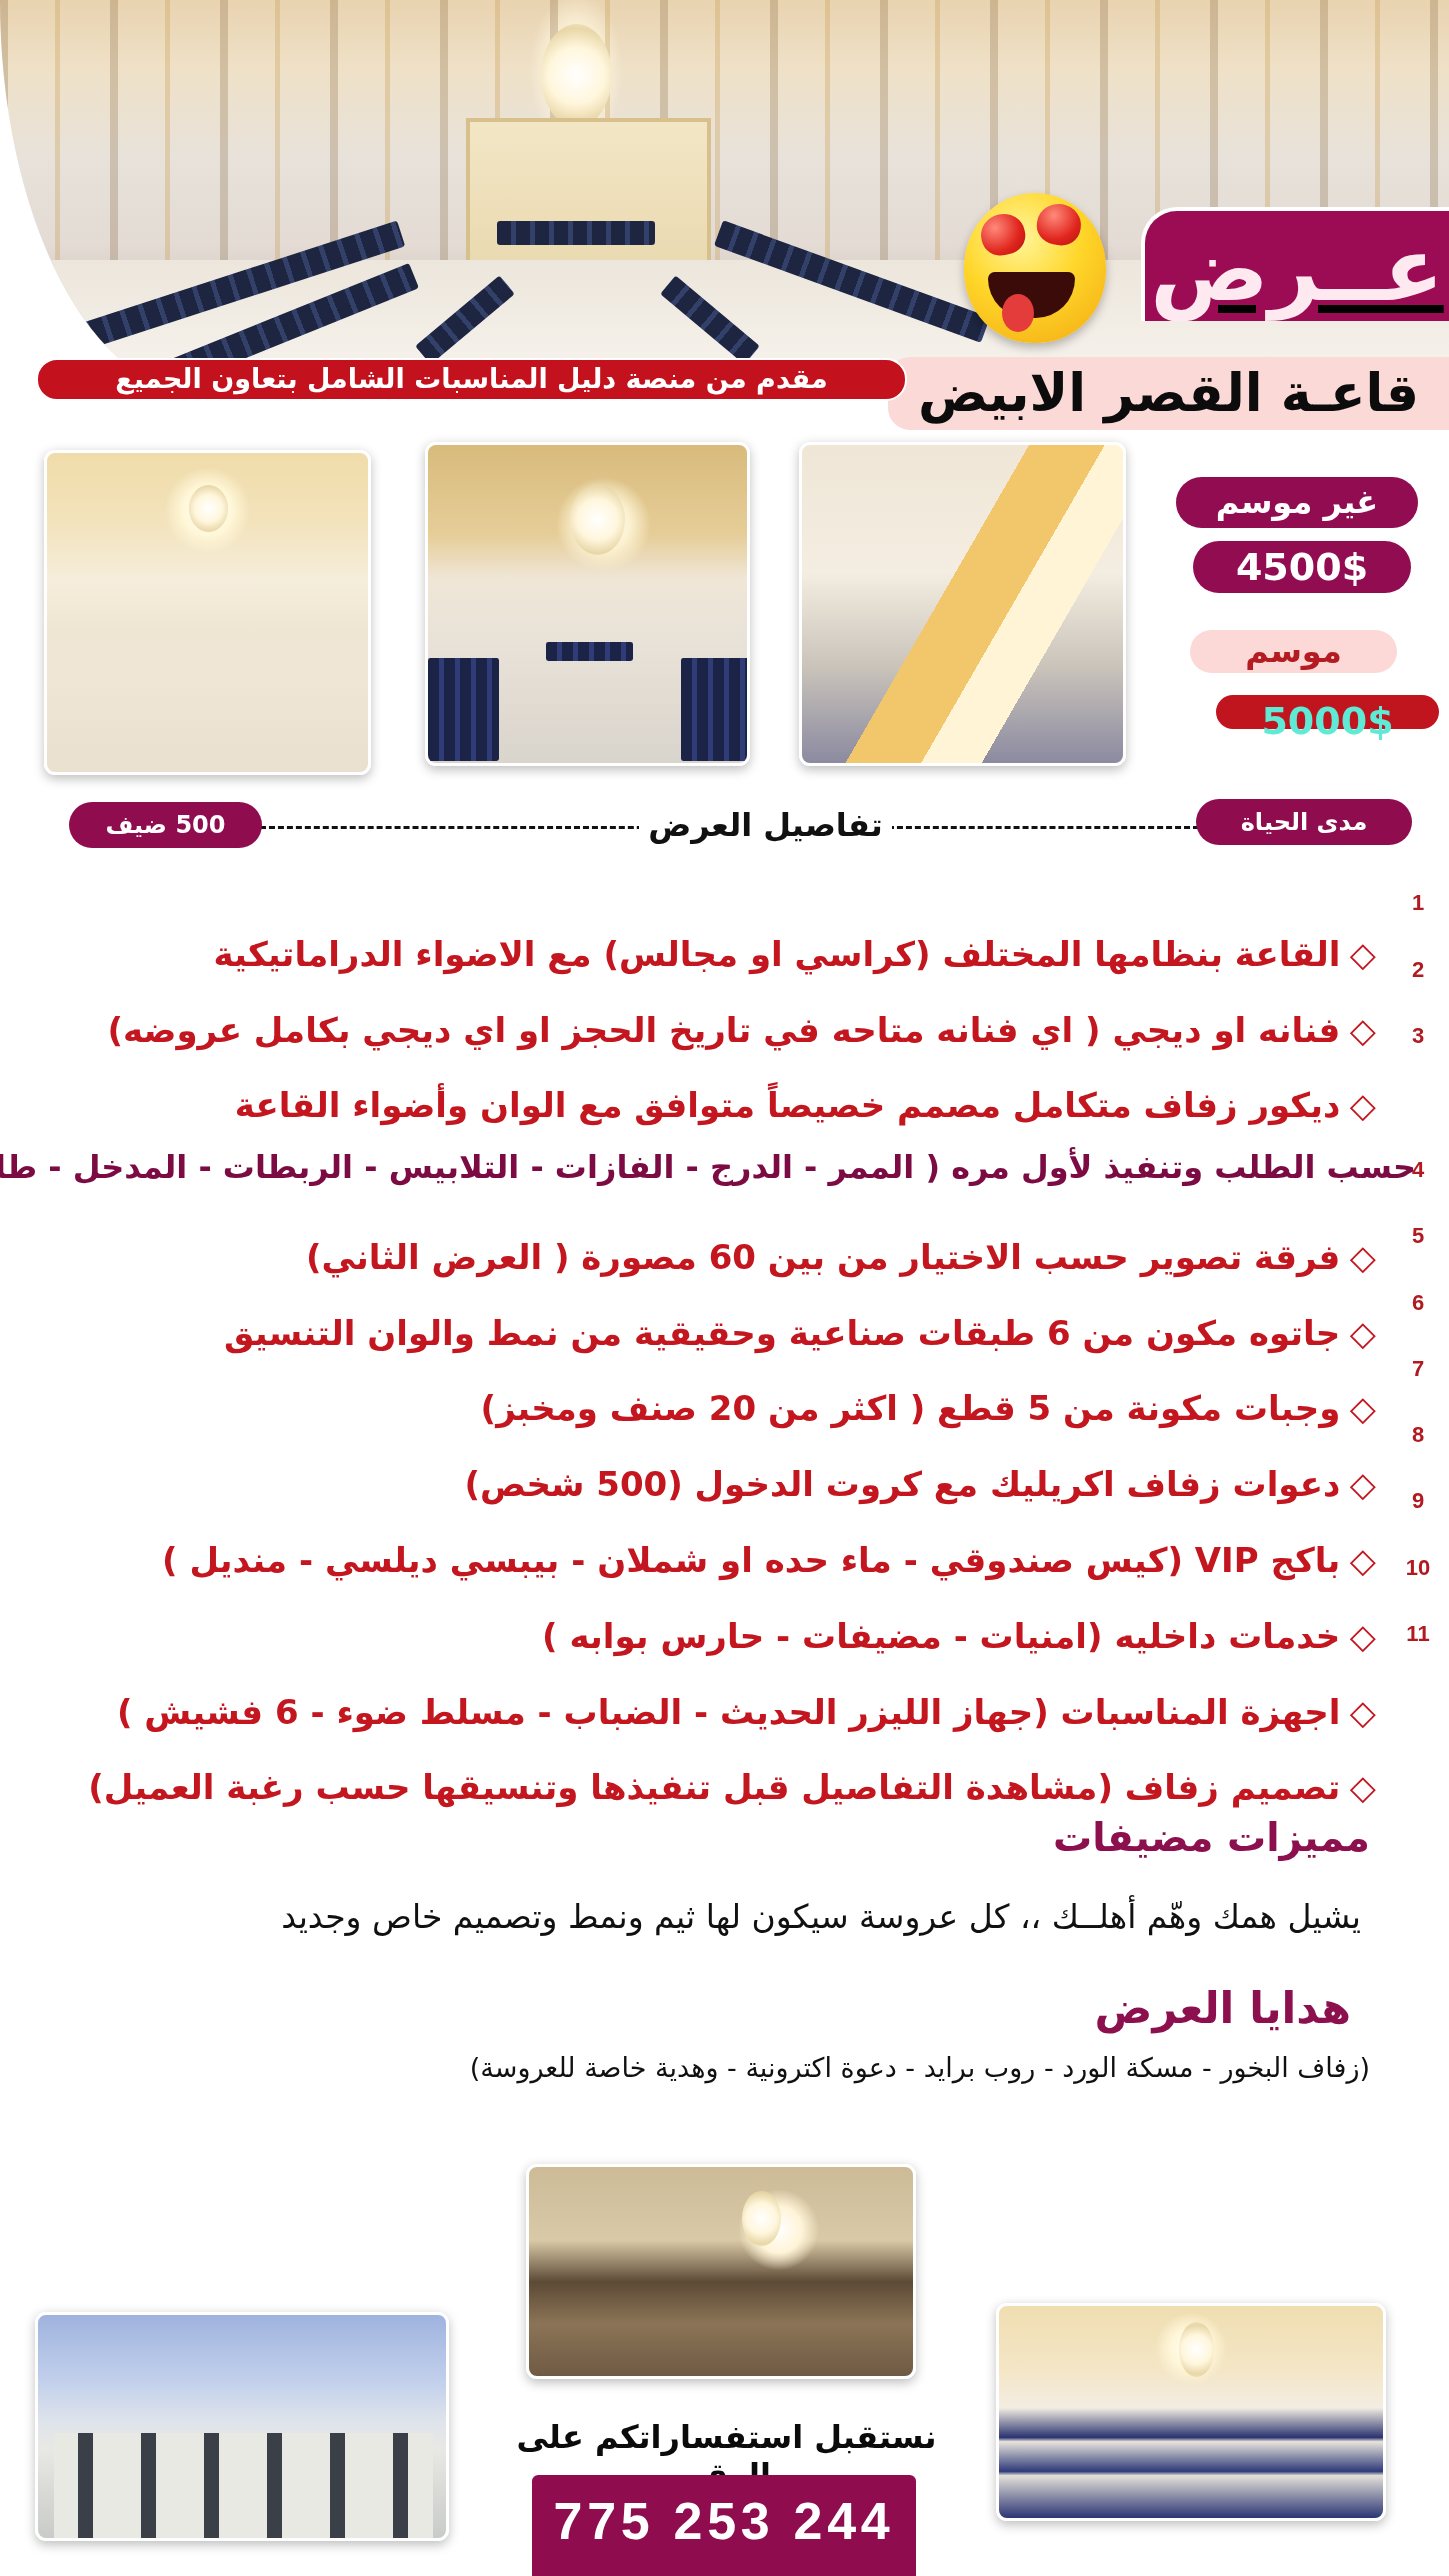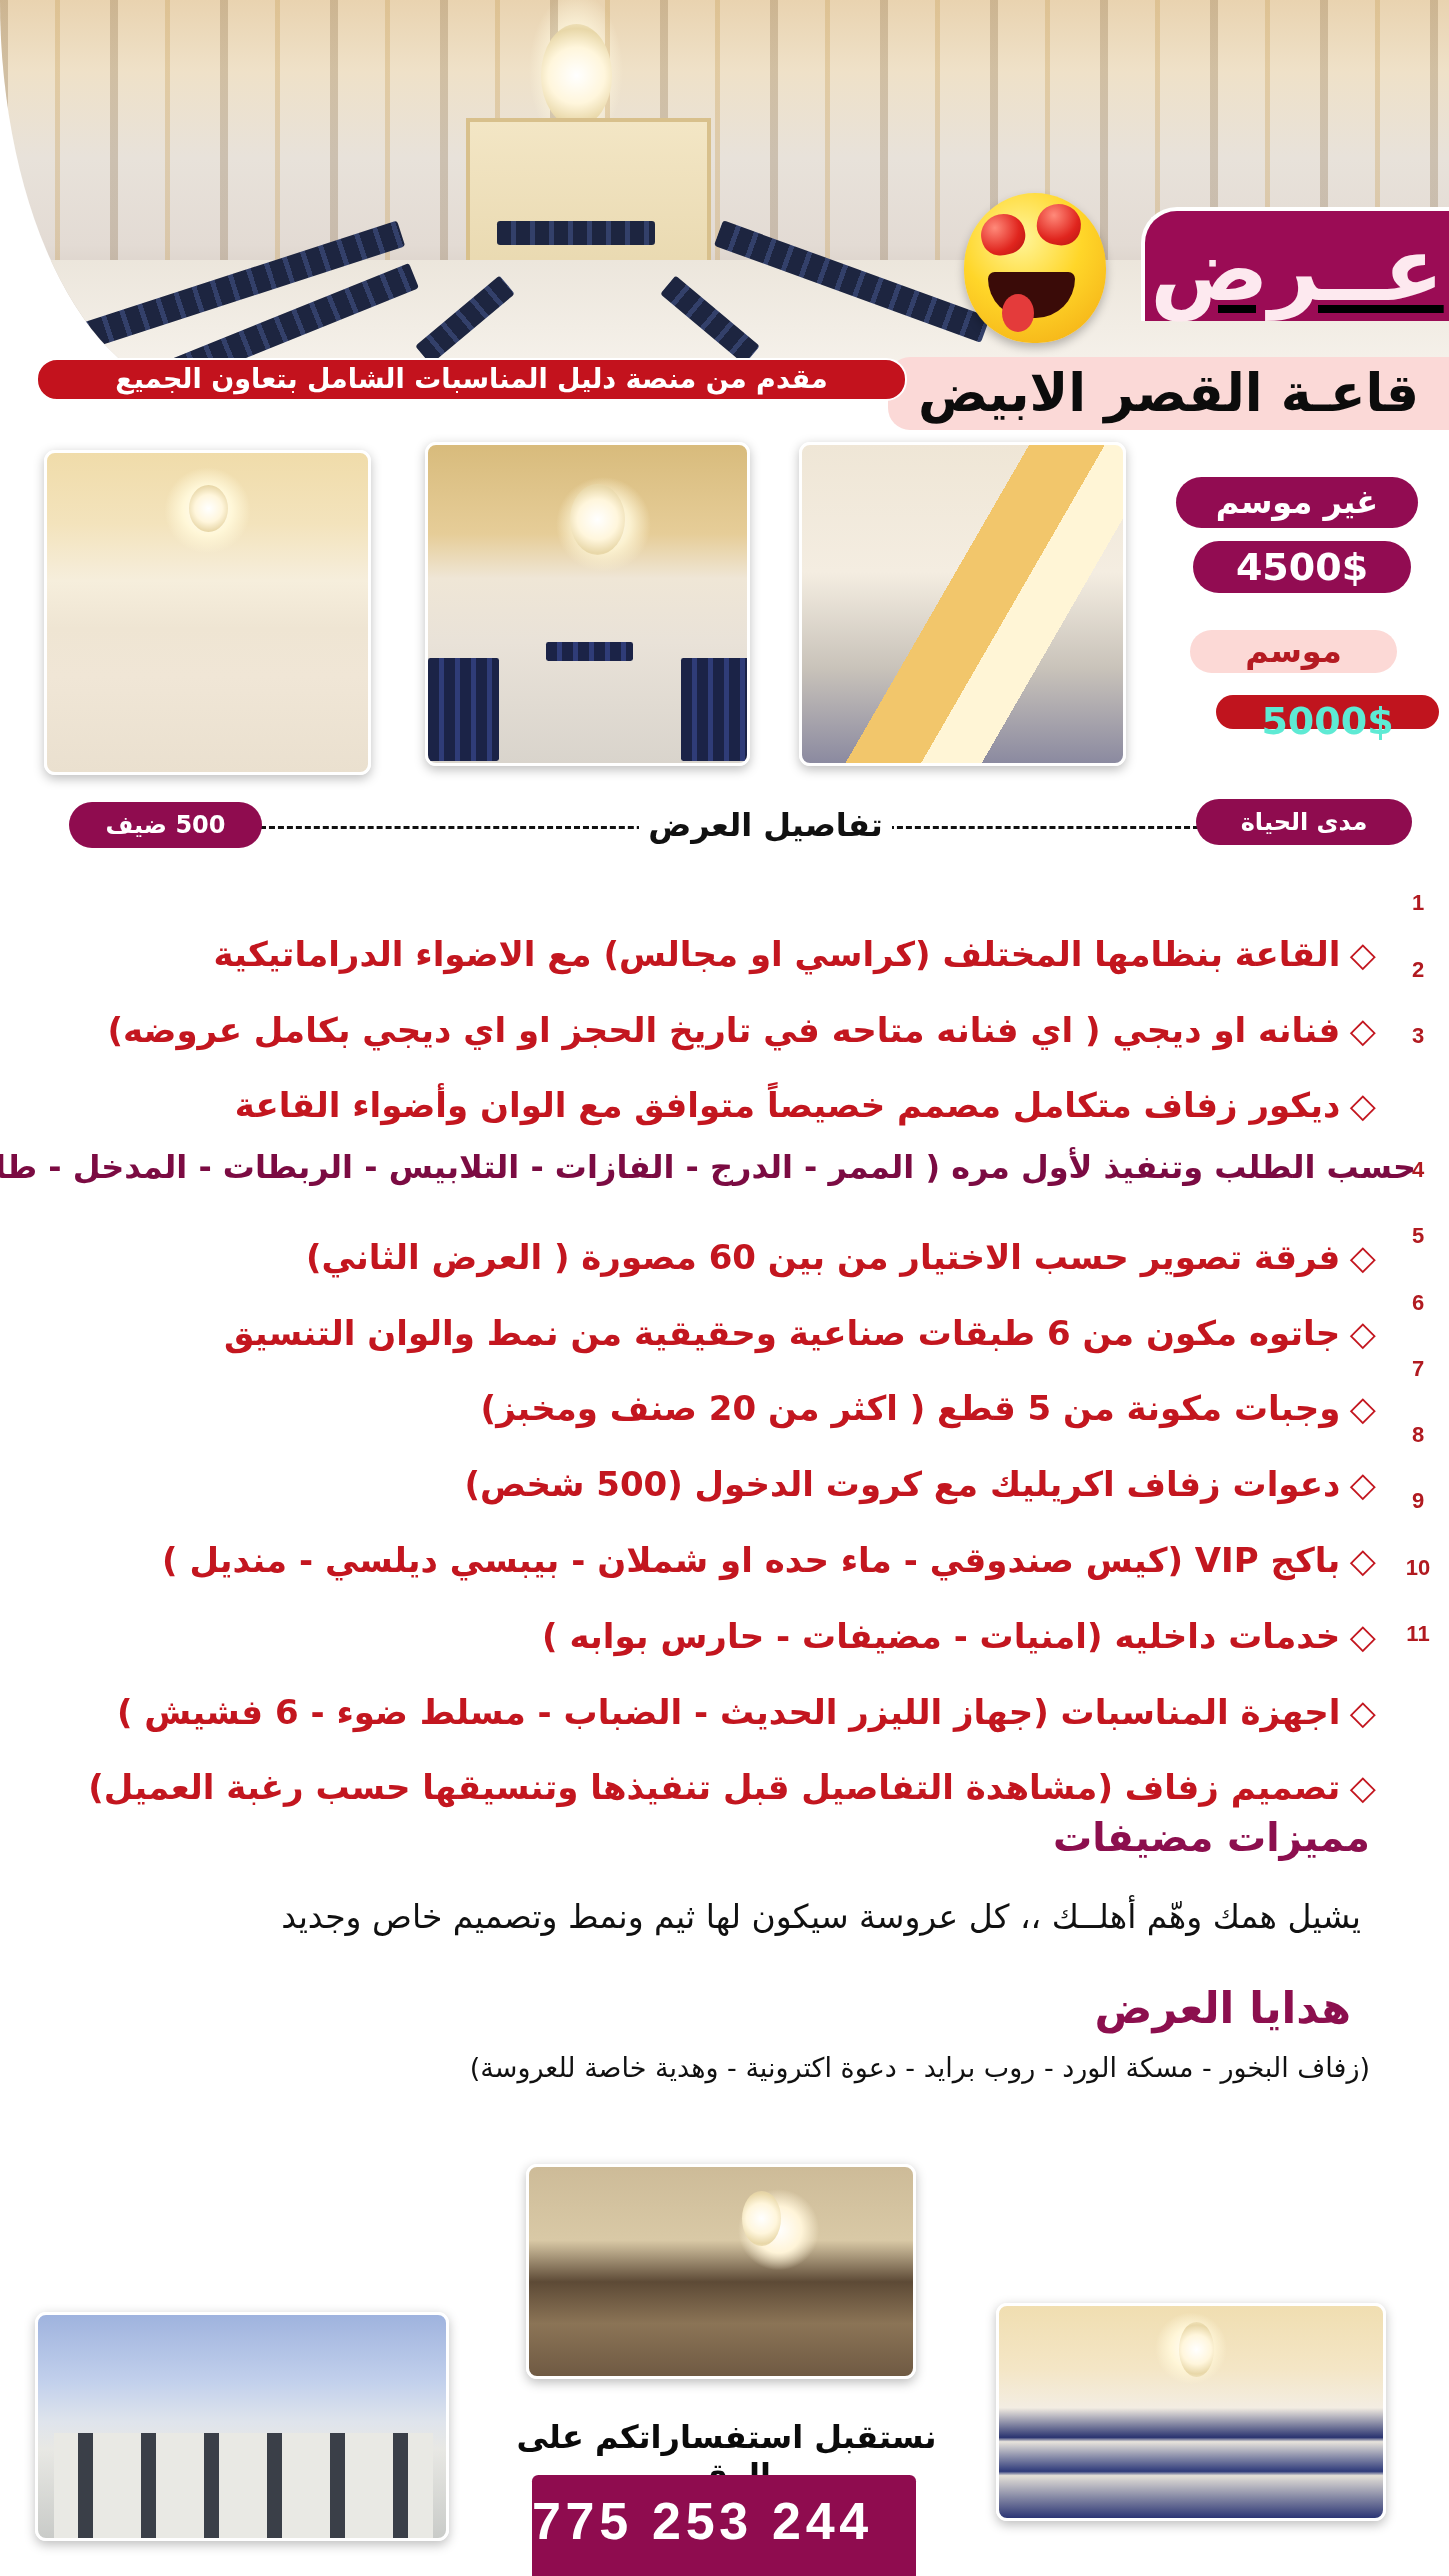--- a/index.html
+++ b/index.html
@@ -58,21 +58,21 @@
   .details-title{color:#111;font-size:32px;font-weight:bold;direction:rtl;text-align:center;background:#fff;}
   
   .item{right:73px;direction:rtl;text-align:right;white-space:nowrap;color:#c3161f;font-weight:bold;font-size:34px;line-height:47px;margin-top:28px;}
   .item .dia{color:#c3161f;margin-left:9.5px;font-weight:normal;}
   .item.sub{color:#7b0b42;font-size:32px;right:33px;}
   .num{color:#b11a20;font-weight:bold;font-size:22px;font-family:"Liberation Sans",sans-serif;width:32px;text-align:center;}
   .sec-head{color:#8c0f4e;font-weight:bold;font-size:39px;direction:rtl;text-align:right;}
   .body-black{color:#111;font-size:33px;direction:rtl;text-align:right;white-space:nowrap;}
   .body-small{color:#111;font-size:27px;direction:rtl;text-align:right;white-space:nowrap;}
   .contact-text{color:#0b0b0b;font-size:32px;font-weight:bold;direction:rtl;text-align:center;}
-  .phone-box{left:532px;top:2475px;width:384px;height:101px;background:#8f0c4f;border-radius:6.3px 6.3px 0 0;color:#fff;text-align:left;font-size:52px;font-weight:bold;line-height:93px;letter-spacing:4.7px;font-family:"Liberation Sans",sans-serif;}
+  .phone-box{left:532px;top:2475px;width:384px;height:101px;background:#8f0c4f;border-radius:6.3px 6.3px 0 0;color:#fff;text-align:center;font-size:52px;font-weight:bold;line-height:93px;letter-spacing:4.7px;font-family:"Liberation Sans",sans-serif;}
 </style>
 </head>
 <body>
 
 <div class="abs hero">
   <div class="abs wall" style="left:0;top:0;width:1449px;height:268px;"></div>
   <div class="abs chandelier" style="left:541px;top:24px;width:71px;height:103px;"></div>
   <div class="abs stage" style="left:466px;top:118px;width:237px;height:150px;"></div>
   <div class="abs sofa" style="left:497px;top:221px;width:158px;height:24px;"></div>
   <div class="abs floor" style="left:0;top:260px;width:1449px;height:134px;"></div>

